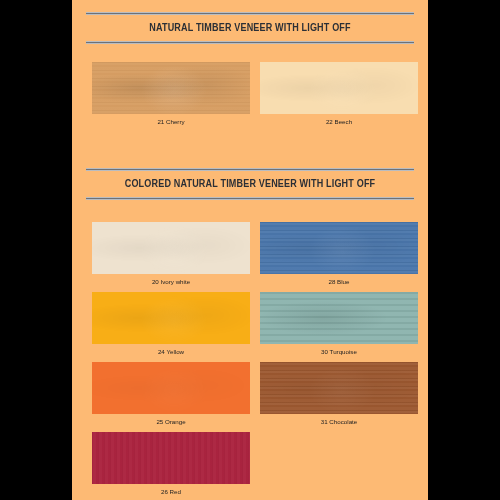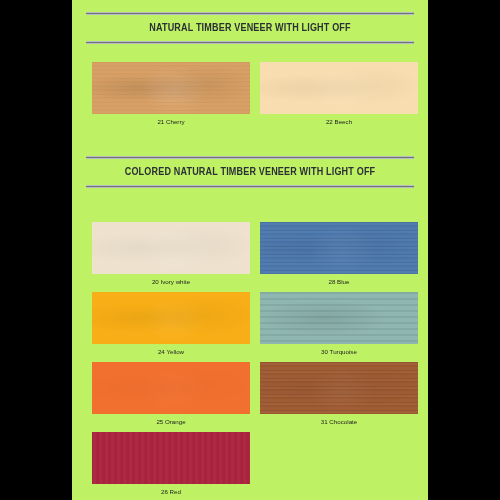--- a/index.html
+++ b/index.html
@@ -6,21 +6,21 @@
   body{
     width:500px;height:500px;
     background:#000;
     font-family:"Liberation Sans", sans-serif;
     overflow:hidden;
   }
   #page{
     position:absolute;
     left:72px; top:0;
     width:356px; height:500px;
-    background:#bef264;
+    background:#fdba74;
   }
   .section{ position:absolute; left:0; width:356px; }
   
   .hdr-wrap{ position:absolute; left:14px; width:328px; }
   .rule{
     height:3px; width:100%;
     background:#6e7176;
     border-top:1px solid #b9bcc0;
     border-bottom:1px solid #b9bcc0;
     box-sizing:border-box;
@@ -108,21 +108,21 @@
     <div class="swatch-cell" style="left:188px; top:62px; width:158px;">
       <div class="swatch" style="height:52px; background:#f8ddb0;">
         <div class="grain g-soft" style="opacity:.45"></div>
       </div>
       <div class="caption">22 Beech</div>
     </div>
   </div>
 
   <div class="section" style="top:0;">
 
-    <div class="hdr-wrap" style="top:156px;">
+    <div class="hdr-wrap" style="top:168px;">
       <div class="rule"></div>
       <div class="hdr-title-row">
         <div class="hdr-title">COLORED NATURAL TIMBER VENEER  WITH LIGHT OFF</div>
       </div>
       <div class="rule"></div>
     </div>
 
     <div class="swatch-cell" style="left:20px; top:222px; width:158px;">
       <div class="swatch" style="height:52px; background:#eee2cf;">
         <div class="grain g-soft" style="opacity:.40"></div>

